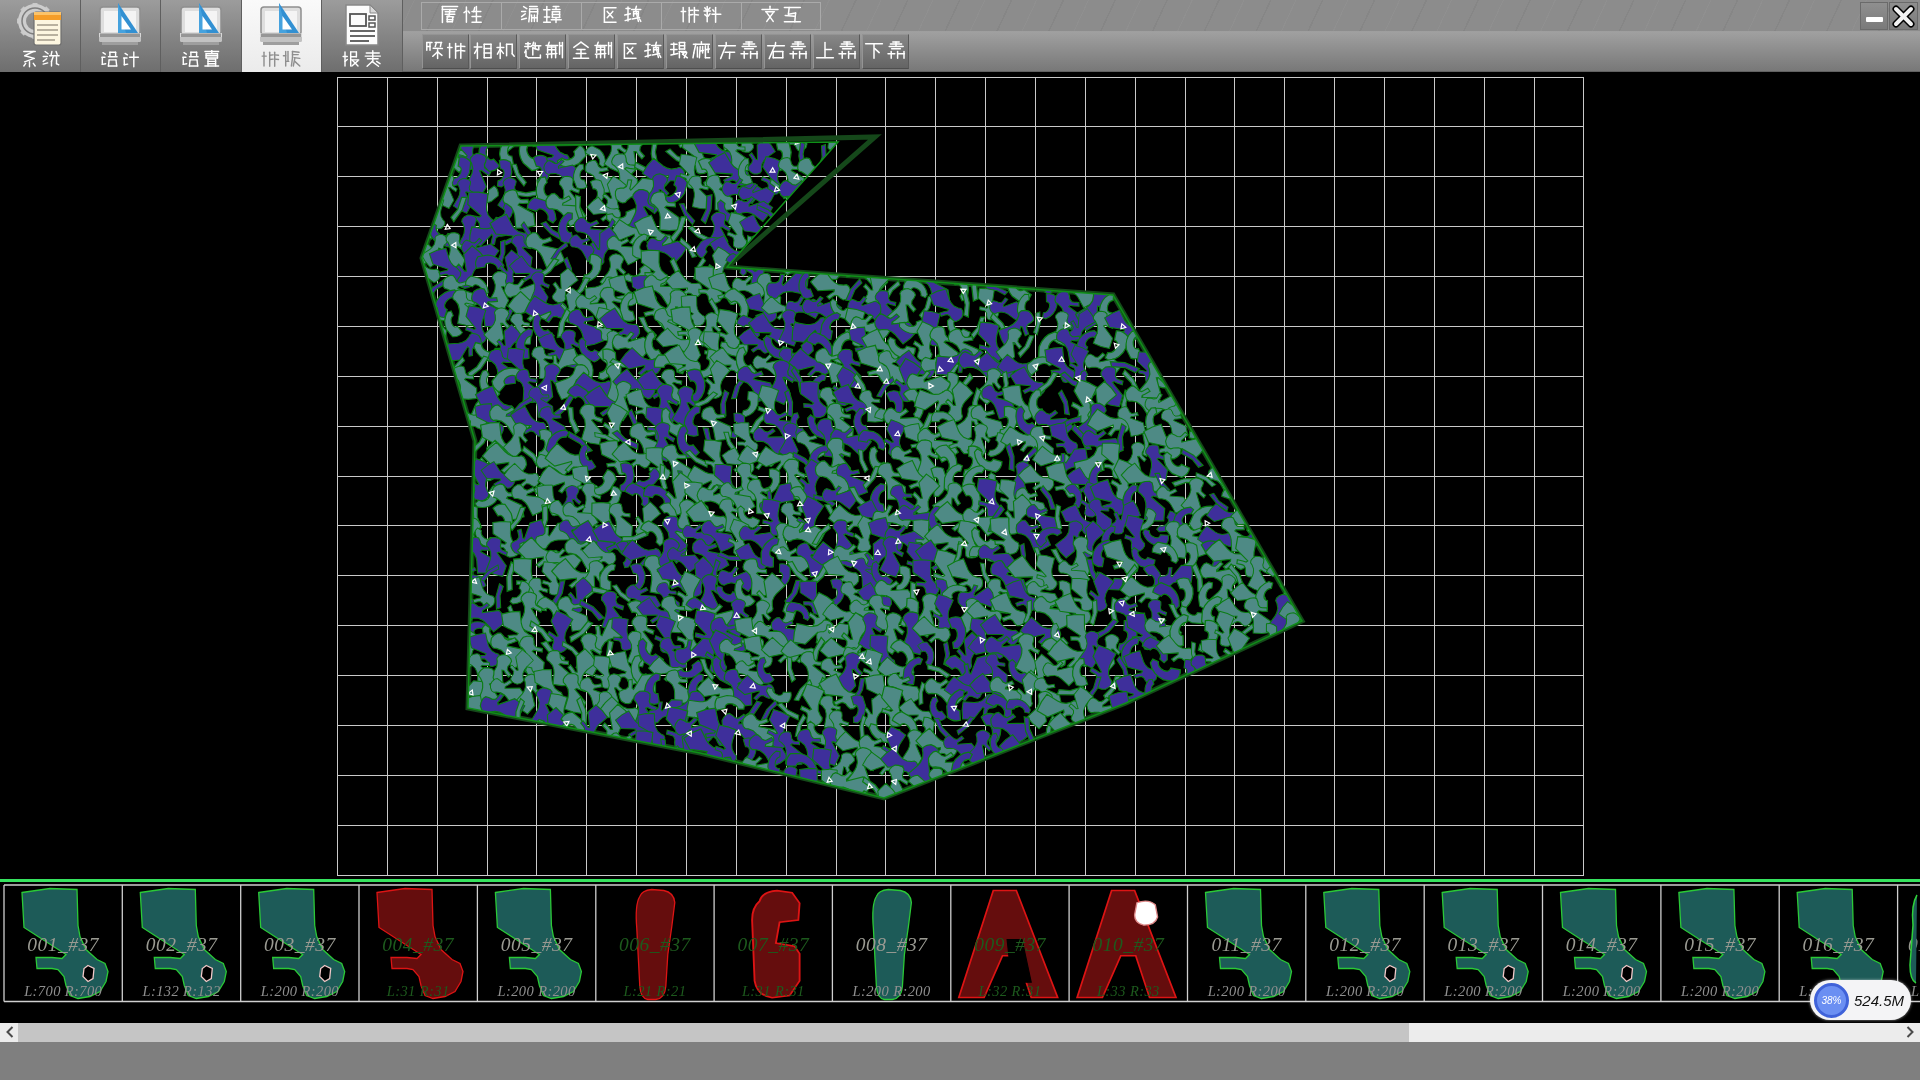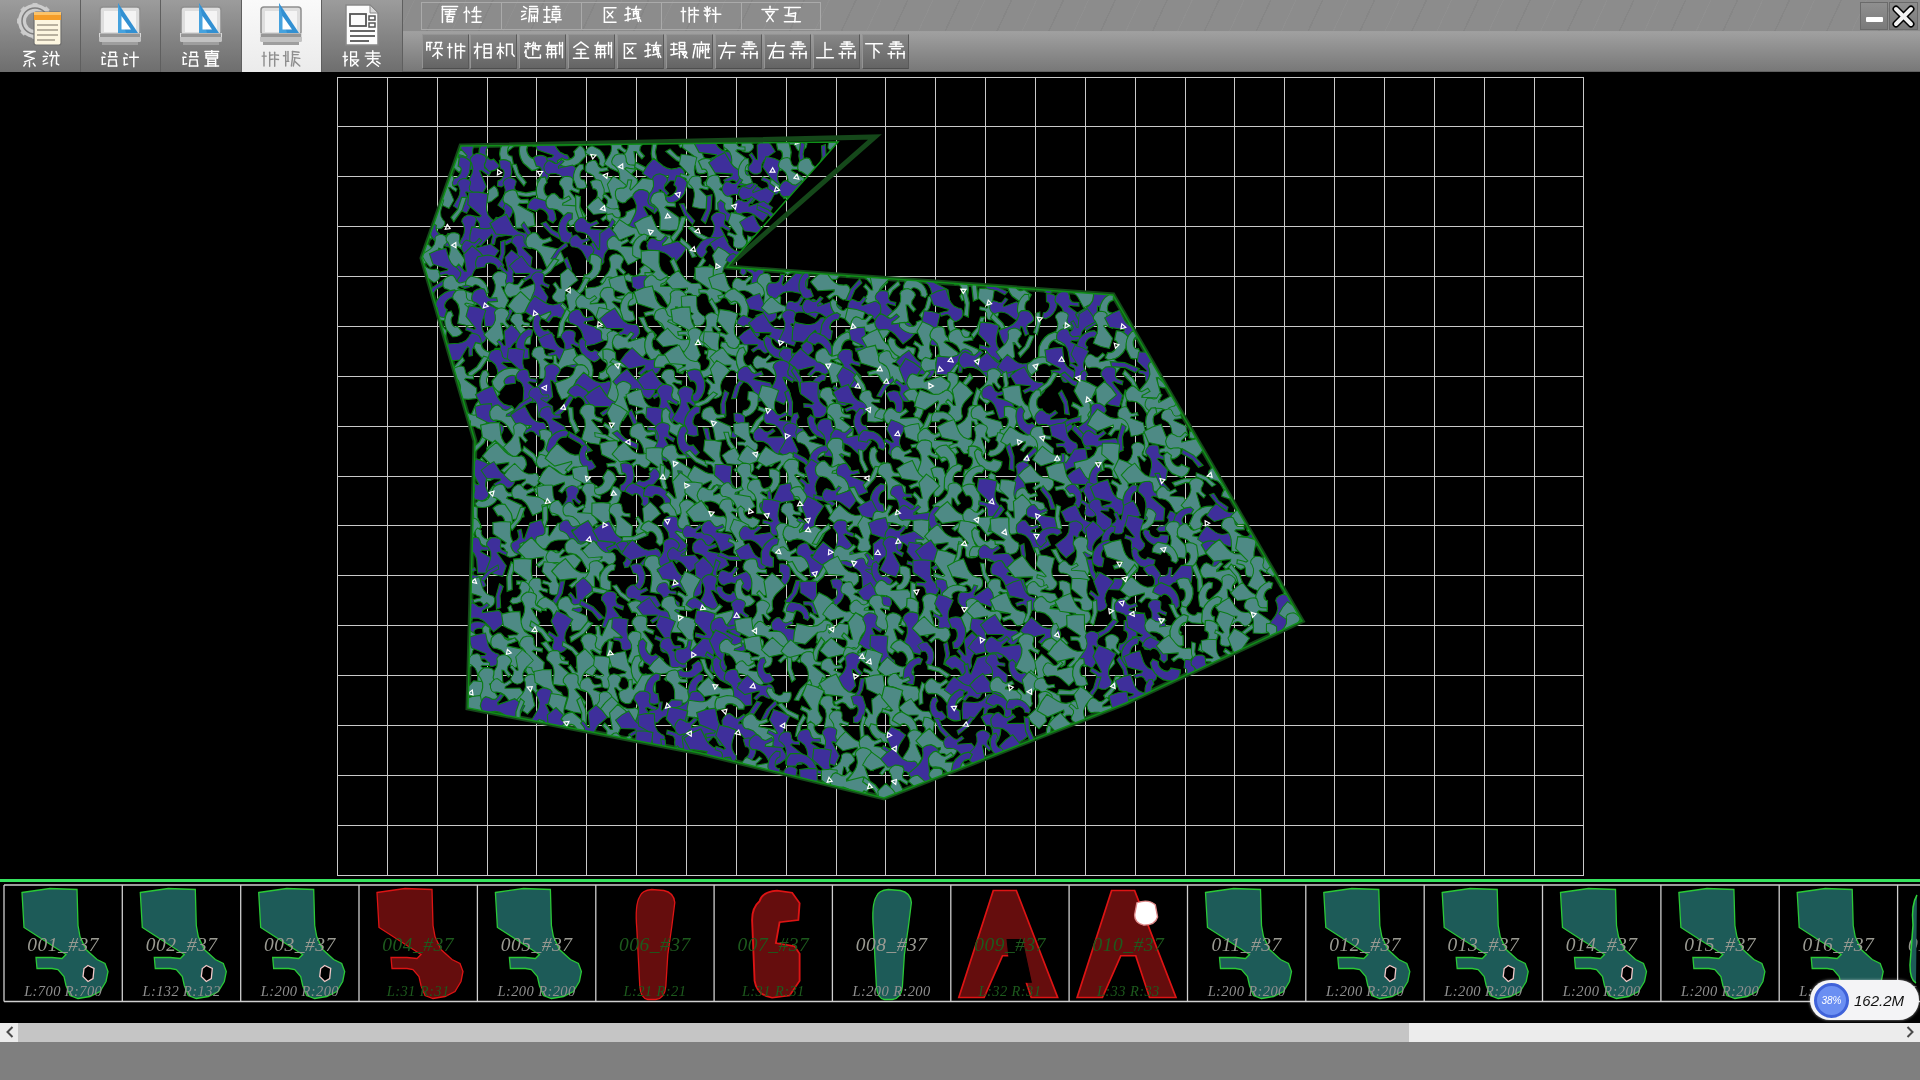--- a/index.html
+++ b/index.html
@@ -20,21 +20,21 @@
 .m1c { position:absolute; top:5px; width:80px; display:flex; justify-content:center; }
 .m1sep { position:absolute; top:2px; height:27.5px; width:1px; background:#aaa; }
 .r2b { position:absolute; top:33.5px; width:47px; height:35px;
   background:linear-gradient(#878787,#646464); border:1px solid #949494;
   border-bottom-color:#4e4e4e; border-right-color:#5a5a5a; display:flex; align-items:center; justify-content:center; }
 .winbtn { position:absolute; top:1.5px; width:28.5px; height:28.5px;
   background:linear-gradient(#8f8f8f,#7a7a7a); border:1px solid #6a6a6a; }
 .scroll { position:absolute; left:0; top:1022.5px; width:1920px; height:19px; background:#ececec; }
 .thumb { position:absolute; left:18px; top:0; width:1391px; height:19px; background:#c5c5c5; }
 .footer { position:absolute; left:0; top:1041.5px; width:1920px; height:38.5px; background:#7f7f7f; }
-.pill { position:absolute; left:1810px; top:980px; width:109px; height:40px;
+.pill { position:absolute; left:1810px; top:980px; width:101px; height:40px;
   background:#f4f4f6; border-radius:20px; box-shadow:0 0 3px rgba(255,255,255,0.6); }
 .pillc { position:absolute; left:4px; top:2.5px; width:35px; height:35px; border-radius:50%;
   background:#6b8ff2; border:3px solid #3f62d9; color:#fff; font-size:10px;
   display:flex; align-items:center; justify-content:center; }
 .pillt { position:absolute; left:44px; top:0; height:40px; display:flex; align-items:center;
   color:#111; font-size:15px; }
 </style></head>
 <body>
 <div id="root">
 <svg width="1920" height="1080" style="position:absolute;left:0;top:0">
@@ -2037,14 +2037,14 @@
       <svg width="10" height="12" style="position:absolute;left:5px;top:3.5px">
         <path d="M7.5 1 L2.5 6 L7.5 11" fill="none" stroke="#4a4a4a" stroke-width="2"></path>
       </svg>
       <svg width="10" height="12" style="position:absolute;left:1905px;top:3.5px">
         <path d="M2.5 1 L7.5 6 L2.5 11" fill="none" stroke="#4a4a4a" stroke-width="2"></path>
       </svg>
     </div>
 <div class="footer"></div>
 <div class="pill">
       <div class="pillc">38%</div>
-      <div class="pillt">162.2M</div>
+      <div class="pillt">524.5M</div>
     </div>
 </div>
 </body></html>

